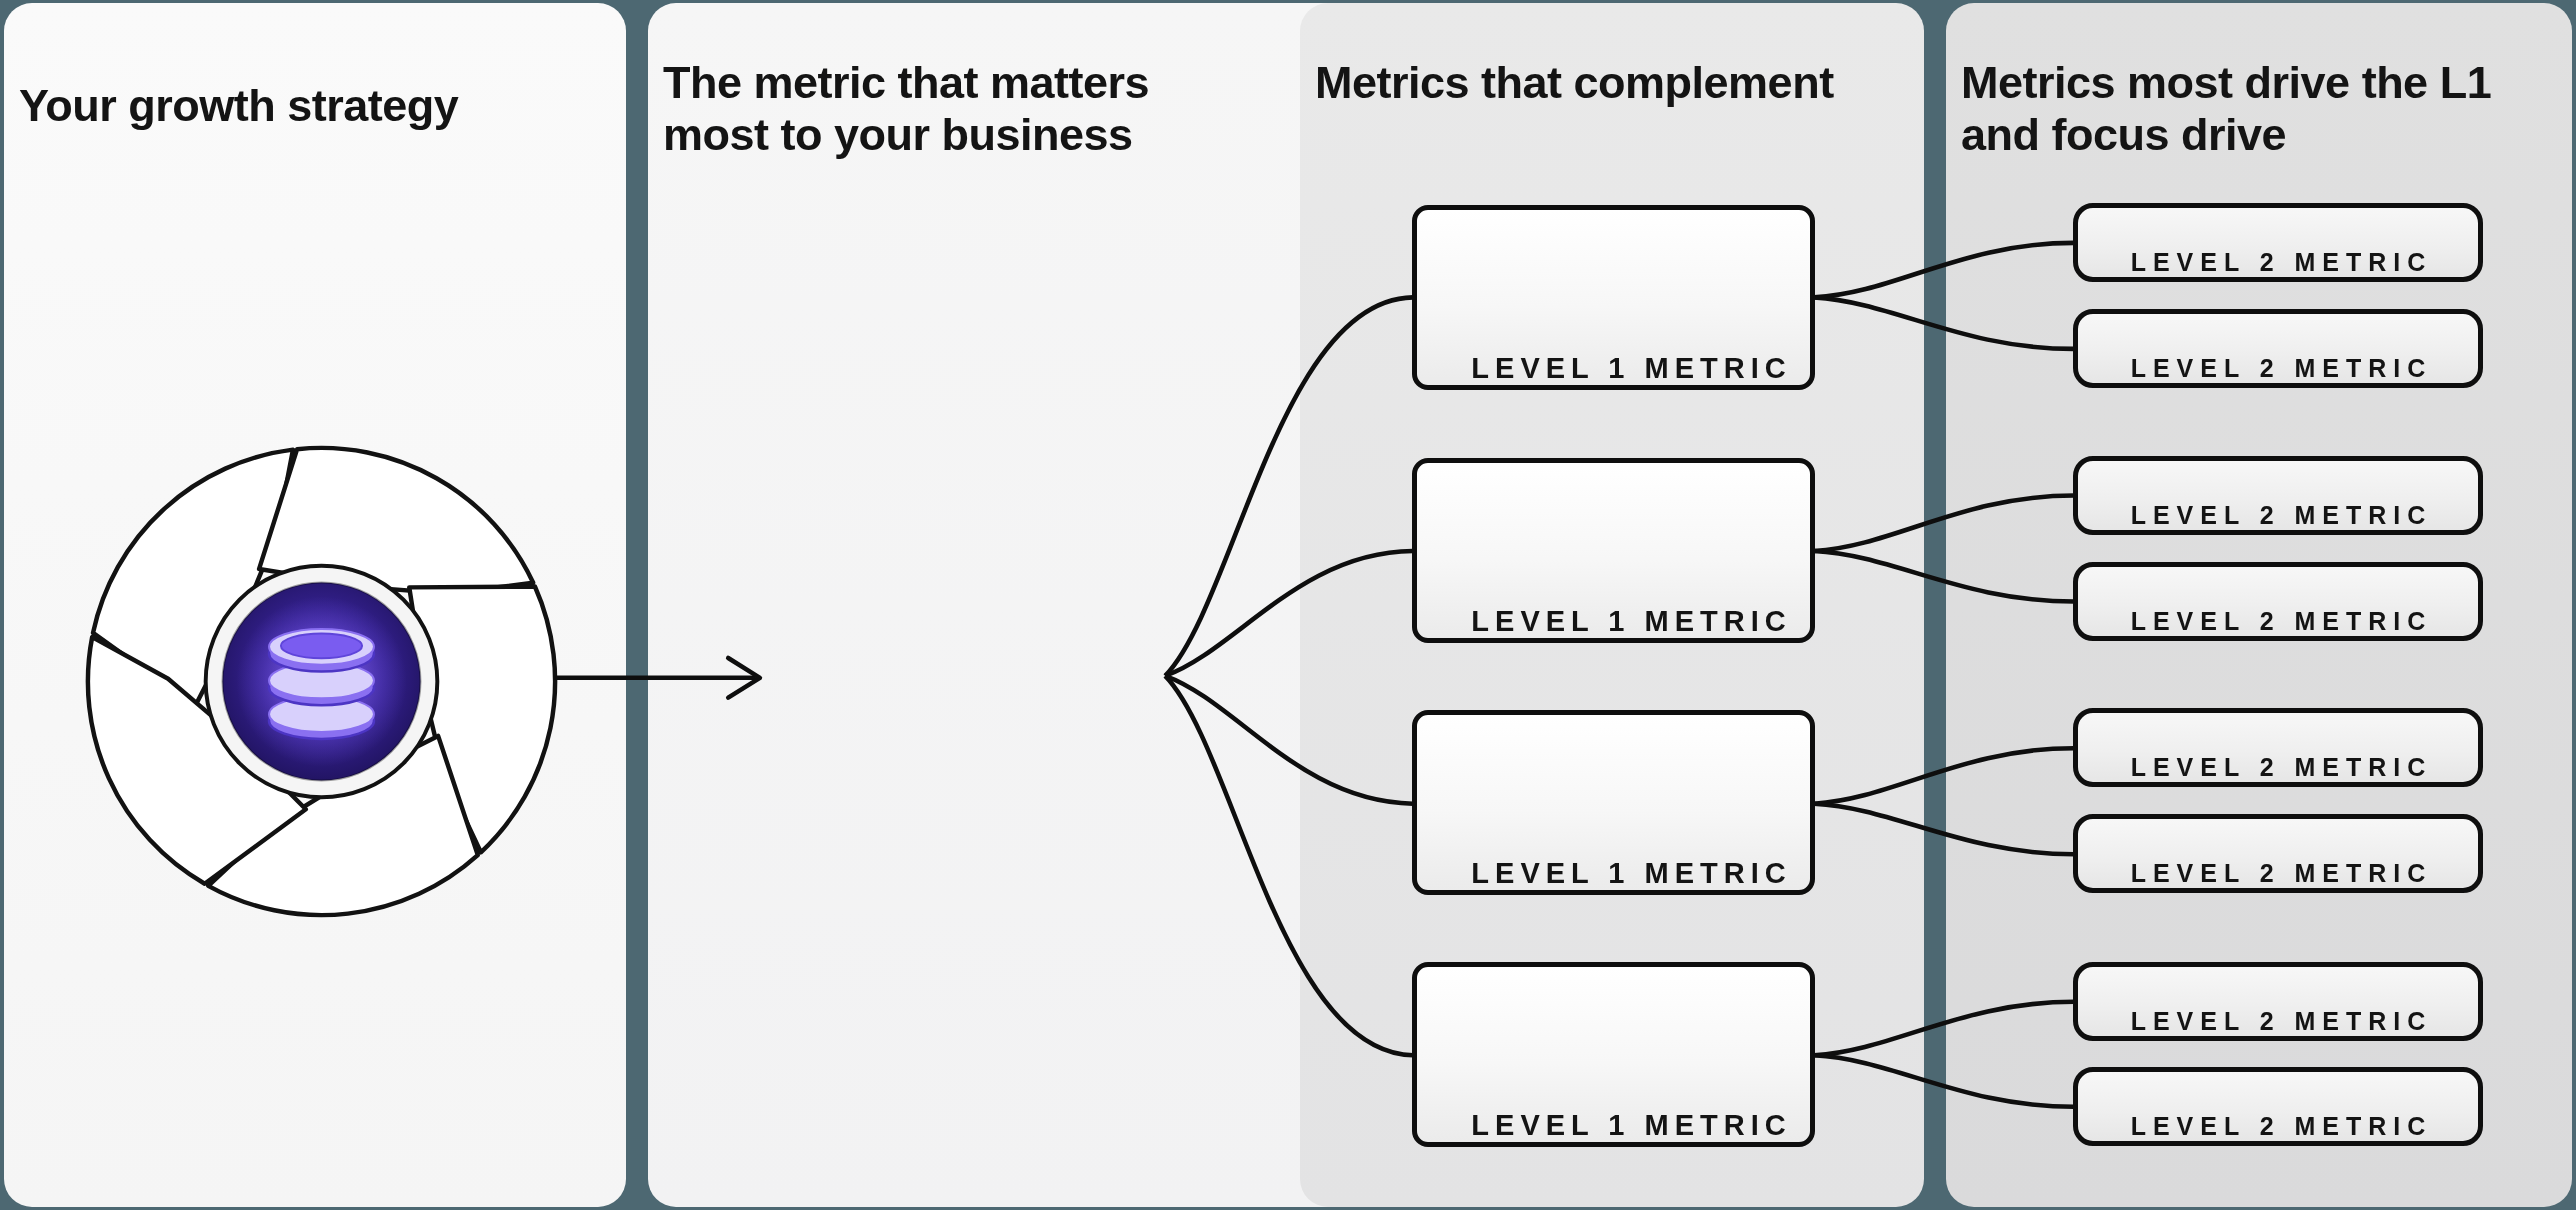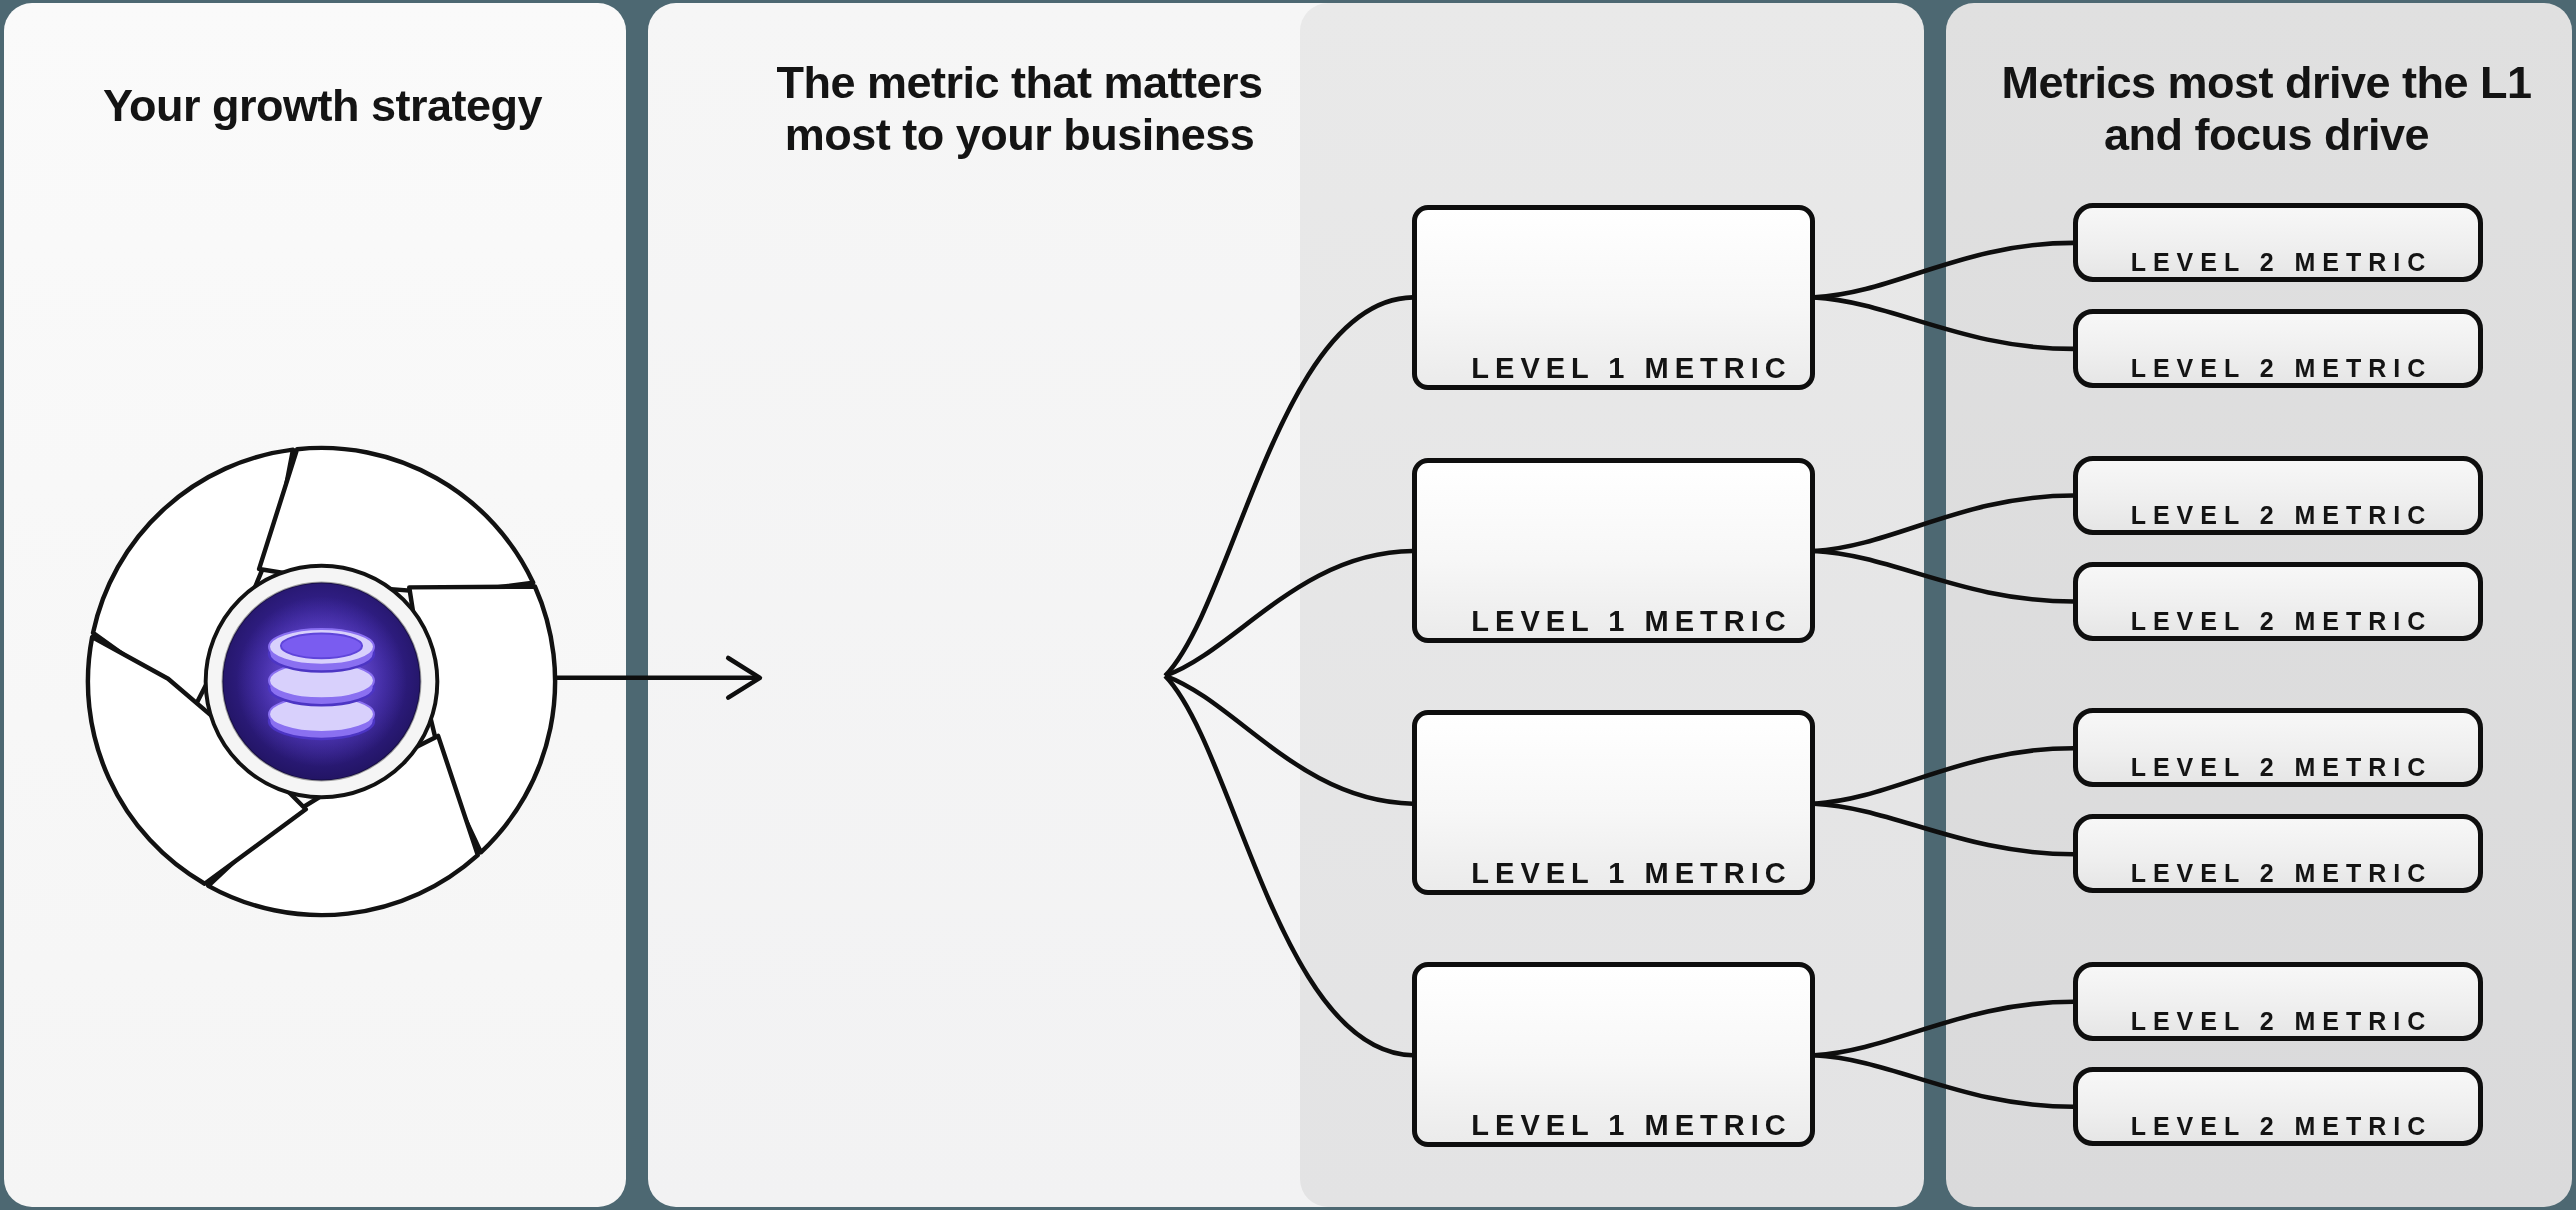--- a/index.html
+++ b/index.html
@@ -7,21 +7,21 @@
     position:relative;width:2576px;height:1211px;overflow:hidden;
     background:#4d6872;
     font-family:"Liberation Sans","DejaVu Sans",sans-serif;
   }
   .panel{position:absolute;top:3px;height:1204px;border-radius:28px;}
   .panel.p1{left:4px;width:622px;background:linear-gradient(180deg,#fafafa,#f5f5f5);}
   .panel.p2{left:648px;width:728px;background:linear-gradient(180deg,#f6f6f6,#f2f2f3);}
   .panel.p3{left:1300px;width:624px;background:linear-gradient(180deg,#e9e9e9,#e3e3e4);}
   .panel.p4{left:1946px;width:626px;background:linear-gradient(180deg,#e0e0e0,#dadadb);}
   .panel-title{
-    position:absolute;left:0;right:0;top:54px;text-align:center;
+    position:absolute;left:0;right:0;top:54px;
     font-size:45px;line-height:52px;font-weight:700;letter-spacing:-0.5px;color:#141414;padding-left:15px;
   }
   .panel.p1 .panel-title{top:77px;}
   .wires{position:absolute;left:0;top:0;z-index:3;}
   .flywheel{position:absolute;left:74px;top:434px;z-index:2;}
   .node{
     position:absolute;z-index:4;box-sizing:border-box;
     border:5px solid #0e0e0e;display:flex;align-items:flex-end;justify-content:center;
     font-weight:700;color:#141414;text-align:center;white-space:nowrap;
   }
@@ -53,21 +53,21 @@
     </div>
   </div>
   <div class="panel p2">
     <div class="panel-title">
       <span>The metric that matters</span><br>
       <span>most to your business</span>
     </div>
   </div>
   <div class="panel p3">
     <div class="panel-title">
-      <br>
+      <span>Metrics that complement</span><br>
     </div>
   </div>
   <div class="panel p4">
     <div class="panel-title">
       <span>Metrics most drive the L1</span><br>
       <span>and focus drive</span>
     </div>
   </div>
 
   <svg class="flywheel" width="495" height="495" viewBox="0 0 500 500">

